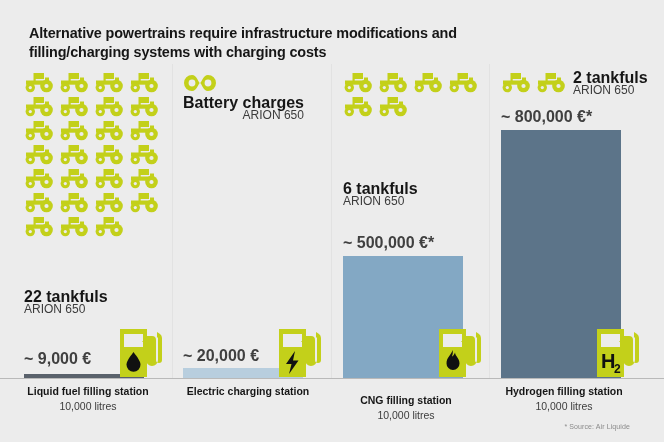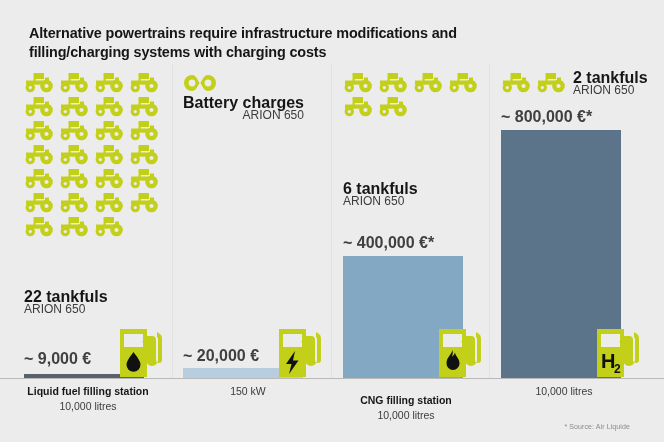--- a/index.html
+++ b/index.html
@@ -627,21 +627,21 @@
             <circle cx="6.3" cy="15.6" r="4.7" fill="#c3d01a"></circle>
             <circle cx="22.5" cy="14" r="2.1" fill="#ececec"></circle>
             <circle cx="6.3" cy="15.6" r="1.6" fill="#ececec"></circle>
           </svg>
         </span>
       </div>
     <div class="unit-caption" id="caption-cng">
       <div class="unit-count">6 tankfuls</div>
       <div class="unit-model">ARION 650</div>
     </div>
-    <div class="bar-value" style="top:168px">~ 400,000 €*</div>
+    <div class="bar-value" style="top:168px">~ 500,000 €*</div>
     <div class="bar" id="bar-cng" style="height:122px;background:#83a8c4"></div>
     <span class="pump" style="left:100px">
       <svg viewBox="0 0 44 55" width="44" height="55">
         <rect x="2" y="7" width="27" height="48" fill="#c3d01a"></rect>
         <rect x="6" y="12" width="19" height="13" fill="#ececec"></rect>
         <path d="M29 14 h5 a4 4 0 0 1 4 4 v20 a3 3 0 0 0 6 0 v-22 a5 5 0 0 0 -2 -4 l-3 -2 v5 l1 1 v22 a6 6 0 0 1 -12 0 v-18 h-4 z" fill="#c3d01a"></path>
         <path d="M15.5 28 c-1 5 -6 7 -6 13.5 a6.5 6.5 0 0 0 13 0 c0 -5.5 -4 -7 -4.5 -11 c-1 2 -1.5 3.5 -3 4 c0.8 -2.2 1.1 -4.3 0.5 -6.5 z" fill="#111111"></path>
       </svg>
     </span>
   </div>
@@ -690,25 +690,26 @@
     </span>
   </div>
 
   <div id="baseline"></div>
 
   <div class="footer-label" id="foot-liquid">
     <div class="foot-name">Liquid fuel filling station</div>
     <div class="foot-sub">10,000 litres</div>
   </div>
   <div class="footer-label" id="foot-electric">
-    <div class="foot-sub">150 kW</div>
+    <div class="foot-name">Electric charging station</div>
   </div>
   <div class="footer-label" id="foot-cng">
     <div class="foot-name">CNG filling station</div>
     <div class="foot-sub">10,000 litres</div>
   </div>
   <div class="footer-label" id="foot-hydrogen">
+    <div class="foot-name">Hydrogen filling station</div>
     <div class="foot-sub">10,000 litres</div>
   </div>
 
   <div id="source-note">* Source: Air Liquide</div>
 
 </div>
 
 </body></html>

